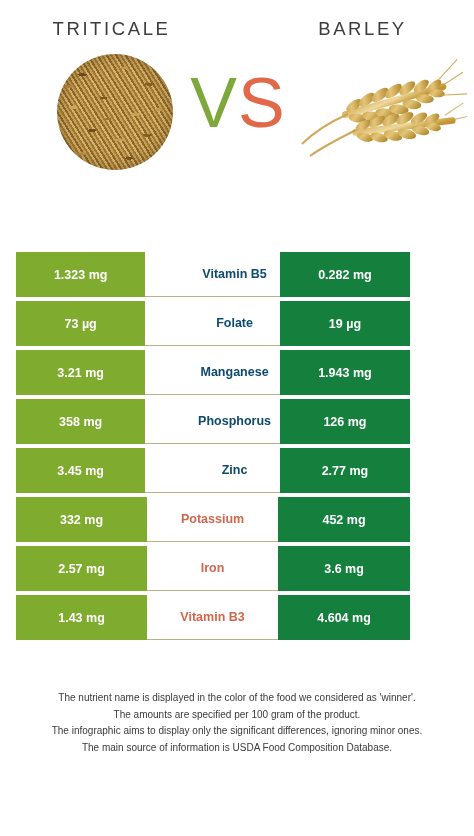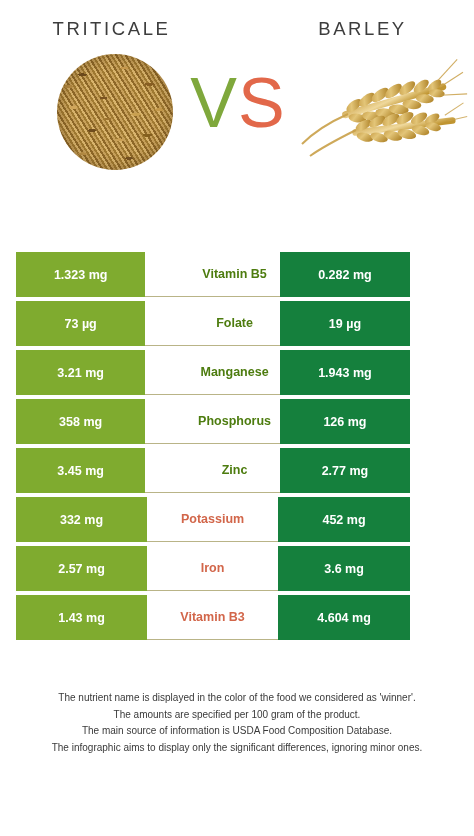--- a/index.html
+++ b/index.html
@@ -132,21 +132,21 @@
     background: #ffffff;
     border-bottom: 1px solid #b9b487;
     height: 45px;
   }
   .trow:last-child .cell.mid { border-bottom: 1px solid #b9b487; }
   .cell.right {
     width: 148px;
     background: #15803d;
     color: #ffffff;
   }
-  .cell.mid.win-left  { color: #4d7c0f; padding-left: 44px; }
+  .cell.mid.win-left  { color: #0c4a6e; padding-left: 44px; }
   .cell.mid.win-right { color: #d2664a; }
 
   
   .footer {
     position: absolute;
     left: 0;
     top: 690px;
     width: 474px;
     text-align: center;
     font-size: 10px;
@@ -290,15 +290,15 @@
     <div class="cell left">1.43 mg</div>
     <div class="cell mid win-right">Vitamin B3</div>
     <div class="cell right">4.604 mg</div>
   </div>
 
 </div>
 
 <div class="footer">
   <div>The nutrient name is displayed in the color of the food we considered as 'winner'.</div>
   <div>The amounts are specified per 100 gram of the product.</div>
+  <div>The infographic aims to display only the significant differences, ignoring minor ones.</div>
   <div>The main source of information is USDA Food Composition Database.</div>
-  <div>The infographic aims to display only the significant differences, ignoring minor ones.</div>
 </div>
 
 </body></html>

